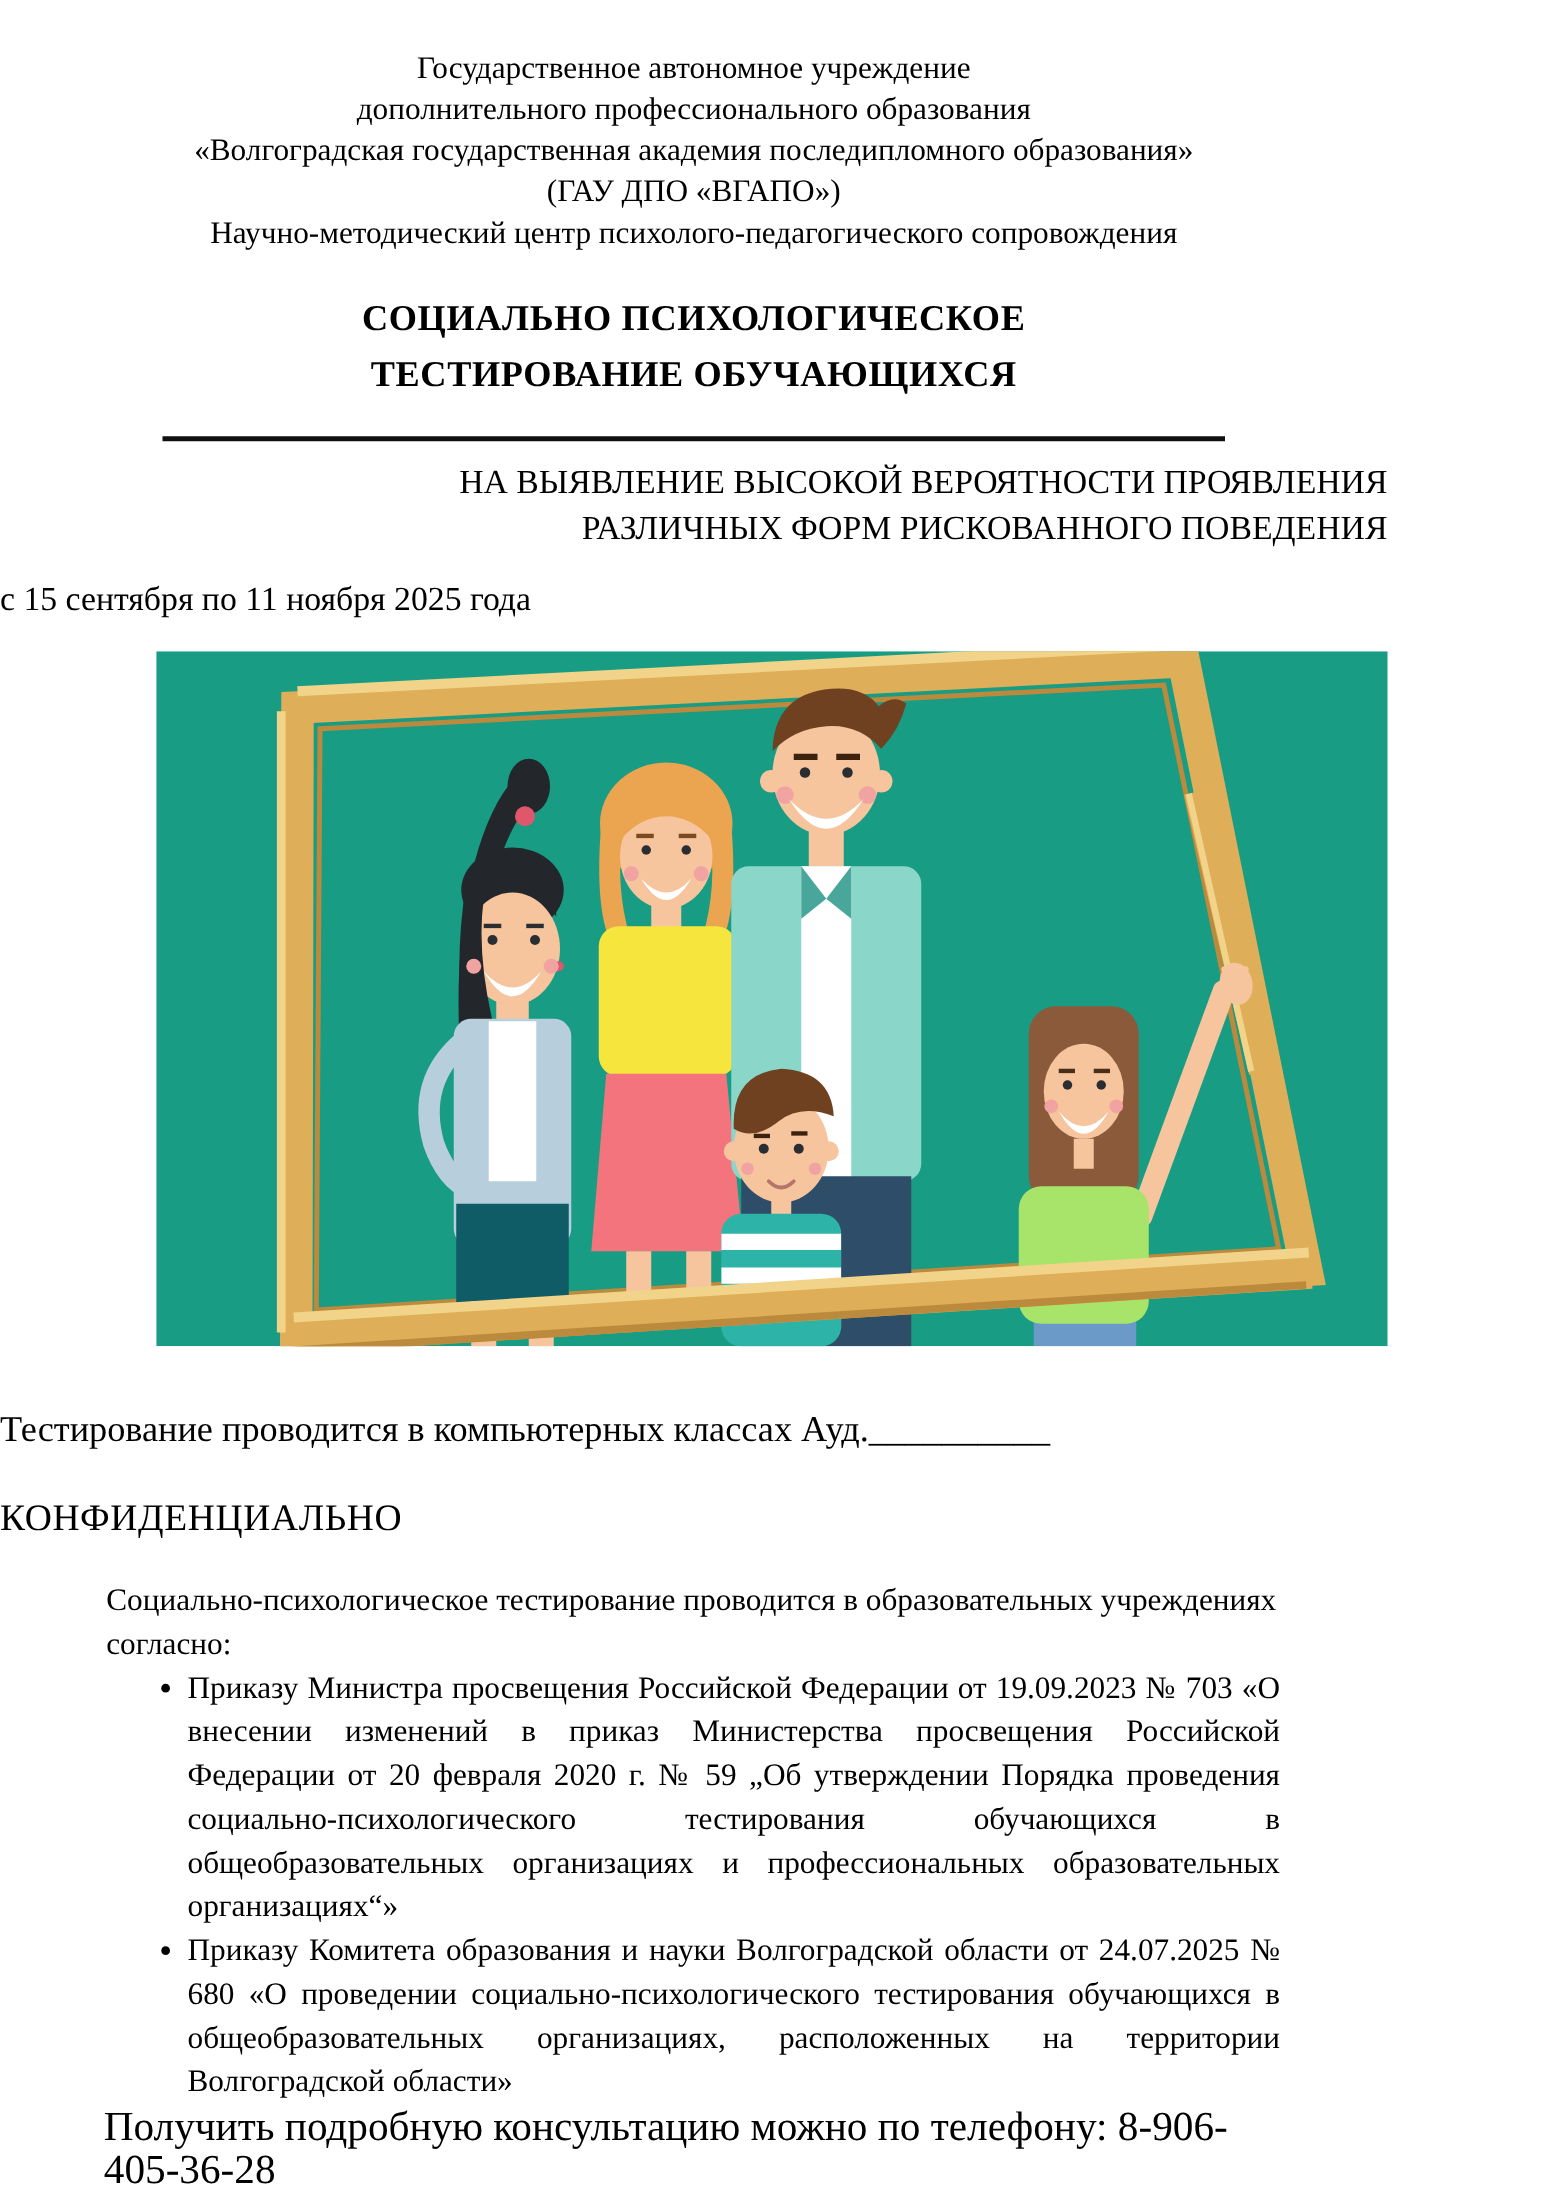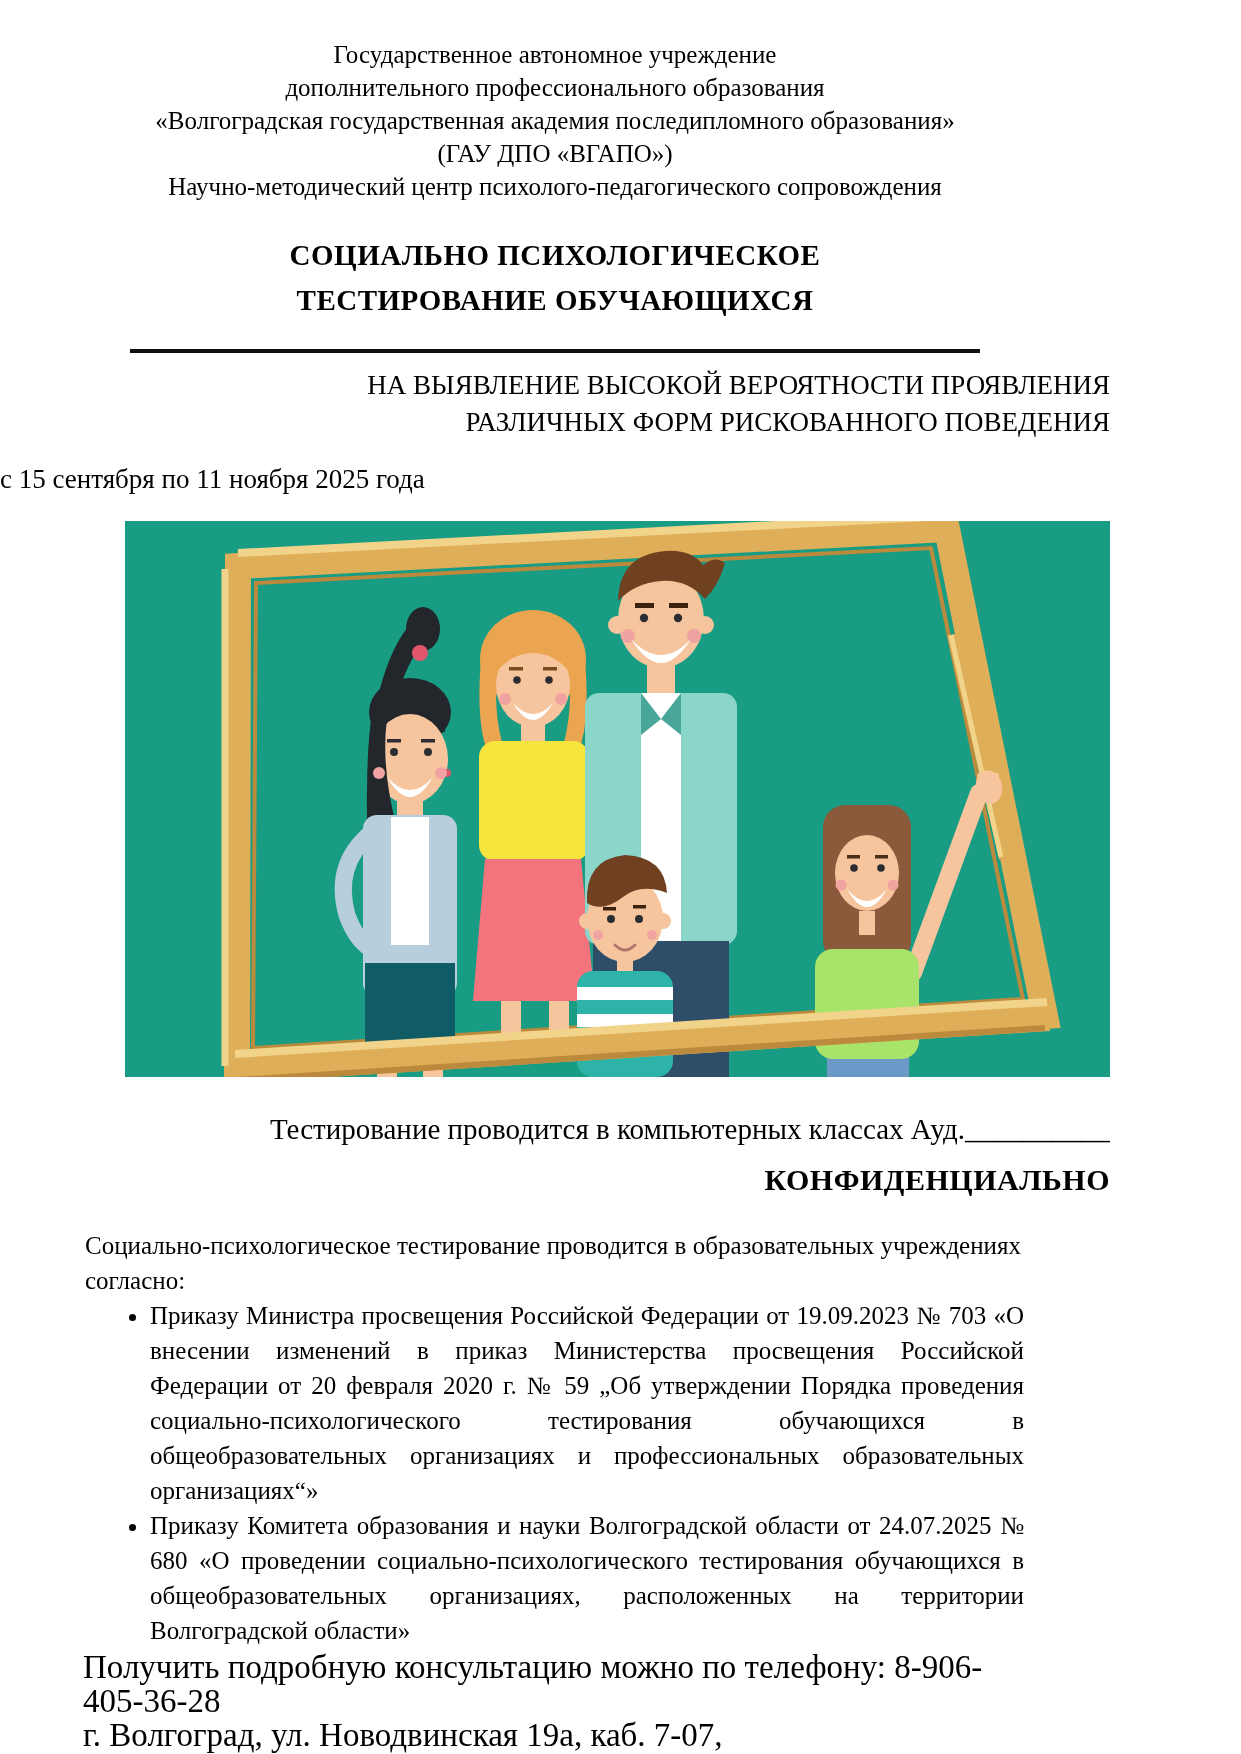--- a/index.html
+++ b/index.html
@@ -12,22 +12,22 @@
     overflow:hidden;
   }
   .header{padding-top:38px;text-align:center;font-size:25px;line-height:33px;}
   .header div{white-space:nowrap;}
   .title{margin-top:30px;text-align:center;font-weight:bold;font-size:29px;line-height:45px;letter-spacing:.5px;}
   .divider{width:850px;height:4px;background:#101010;margin:26px auto 0;}
   .subtitle{margin-top:14px;text-align:right;font-size:27px;line-height:37px;}
   .date{margin-top:20px;font-size:27px;line-height:36px;}
   .illustration-wrap{width:993px;height:556px;margin:24px 0 0 125px;}
   .illustration-wrap svg{display:block;width:993px;height:556px;}
-  .testing{margin-top:33px;text-align:right;font-size:29px;line-height:38px;}
-  .confidential{margin-top:12px;text-align:right;font-size:30px;font-weight:bold;line-height:40px;letter-spacing:.5px;}
+  .testing{margin-top:48px;text-align:left;font-size:29px;line-height:38px;}
+  .confidential{margin-top:32px;text-align:left;font-size:30px;font-weight:normal;line-height:40px;letter-spacing:.5px;}
   .body-text{margin:28px 86px 0 85px;font-size:25px;line-height:35px;}
   .intro{margin:0;}
   ul.orders{margin:0;padding-left:65px;}
   ul.orders li{text-align:justify;margin:0;}
   .footer{margin:2px 86px 0 83px;font-size:33px;line-height:34px;}
 </style>
 </head>
 <body>
 
 <div class="page">

